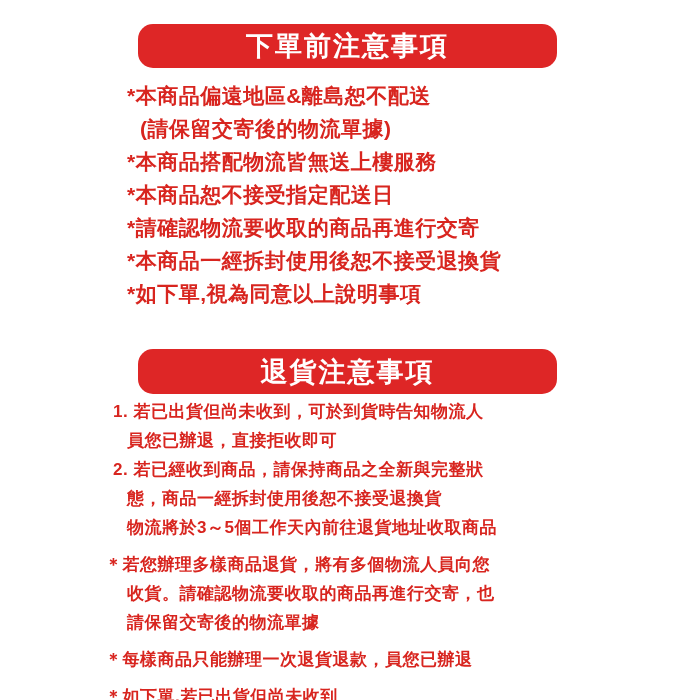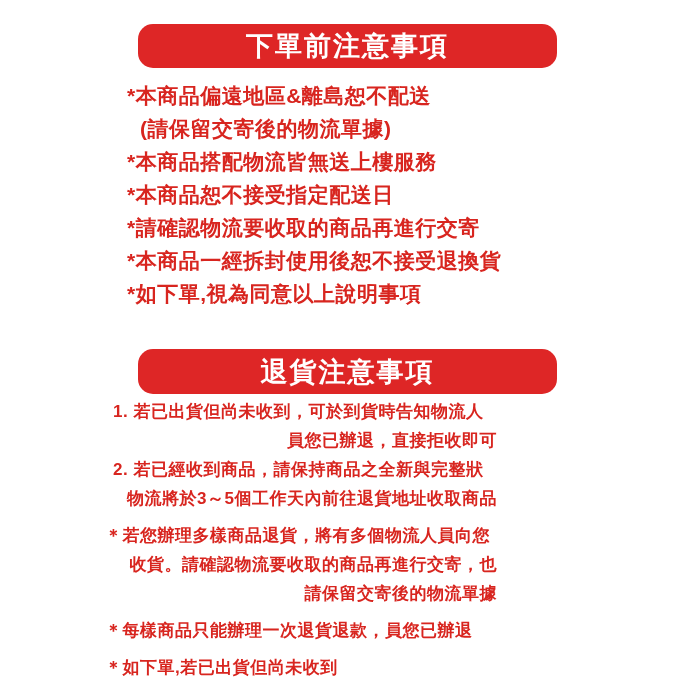--- a/index.html
+++ b/index.html
@@ -52,21 +52,21 @@
     top: 397px;
     color: #D8251F;
     font-size: 17px;
     font-weight: bold;
     line-height: 29px;
     letter-spacing: 0.5px;
     white-space: nowrap;
   }
   .sec2 .line-num  { padding-left: 8px; }
   .sec2 .line-star { padding-left: 0; margin-top: 8px; }
-  .sec2 .line-cont { padding-left: 22px; text-align: right; }
+  .sec2 .line-cont { padding-left: 22px; }
 </style>
 </head>
 <body>
 
 <div class="page">
 
   <div class="banner banner-preorder">
     <span>下單前注意事項</span>
   </div>
 
@@ -81,20 +81,21 @@
   </div>
 
   <div class="banner banner-return">
     <span>退貨注意事項</span>
   </div>
 
   <div class="sec2">
     <div class="line-num">1. 若已出貨但尚未收到，可於到貨時告知物流人</div>
     <div class="line-cont">員您已辦退，直接拒收即可</div>
     <div class="line-num">2. 若已經收到商品，請保持商品之全新與完整狀</div>
+    <div class="line-cont">態，商品一經拆封使用後恕不接受退換貨</div>
     <div class="line-cont">物流將於3～5個工作天內前往退貨地址收取商品</div>
     <div class="line-star">＊若您辦理多樣商品退貨，將有多個物流人員向您</div>
     <div class="line-cont">收貨。請確認物流要收取的商品再進行交寄，也</div>
     <div class="line-cont">請保留交寄後的物流單據</div>
     <div class="line-star">＊每樣商品只能辦理一次退貨退款，員您已辦退</div>
     <div class="line-star">＊如下單,若已出貨但尚未收到</div>
   </div>
 
 </div>
 

